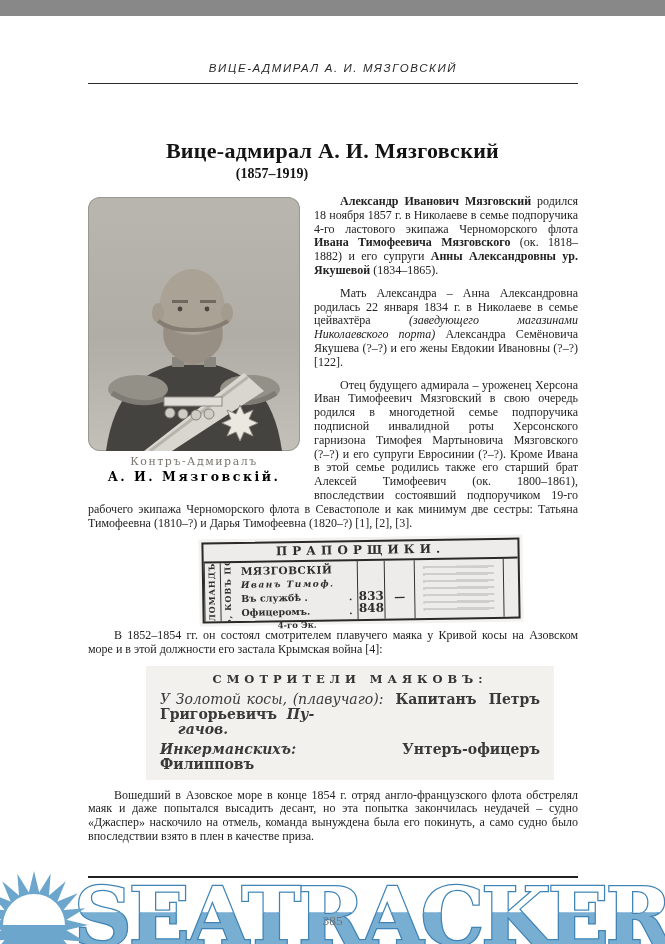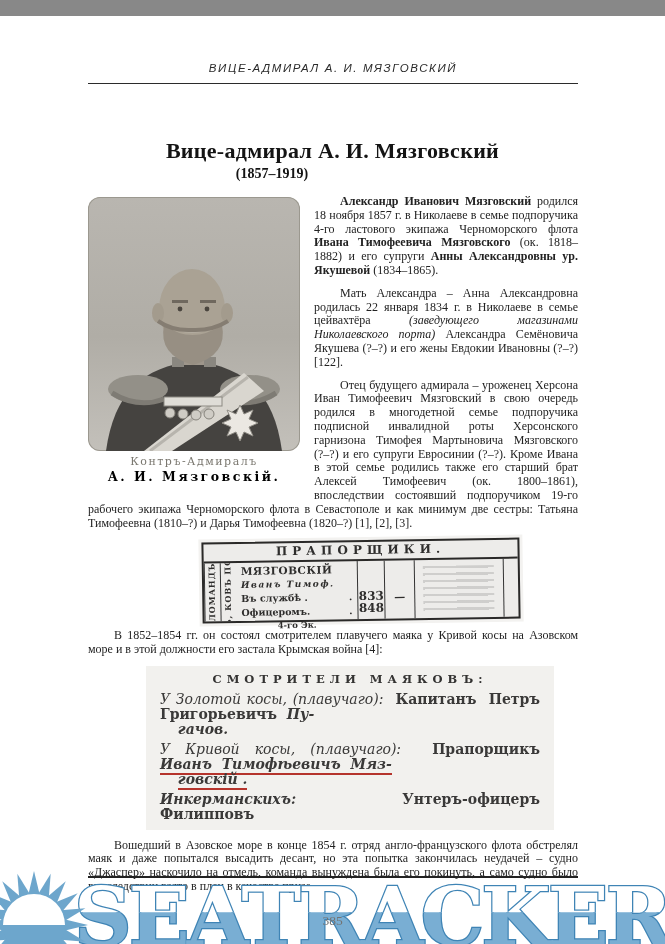--- a/index.html
+++ b/index.html
@@ -176,22 +176,20 @@
         </div>
       </div>
     </div>
 
     <p class="para"><span>В 1852–1854 гг. он состоял смотрителем плавучего маяка у Кривой косы на Азовском море и в этой должности его застала Крымская война [4]:</span></p>
 
     <div class="scan2">
       <div class="s2-title">СМОТРИТЕЛИ  МАЯКОВЪ:</div>
       <div class="s2-line"><span class="i">У Золотой косы, (плавучаго):</span><span class="b">  Капитанъ  Петръ  Григорьевичъ  </span><span class="bi">Пу-</span><span>
     </span><span class="bi">гачов.</span></div>
-      <div class="s2-line"><span class="i">У Кривой косы, (плавучаго):</span><span class="b">  Прапорщикъ  </span><span class="bi ru">Иванъ  Тимофѣевичъ  Мяз-</span><span>
-    </span><span class="bi ru">говскій .</span></div>
       <div class="s2-line"><span class="bi">Инкерманскихъ:</span><span class="b">  Унтеръ-офицеръ  Филипповъ</span></div>
     </div>
 
     <p class="para"><span>Вошедший в Азовское море в конце 1854 г. отряд англо-французского флота обстрелял маяк и даже попытался высадить десант, но эта попытка закончилась неудачей – судно «Джаспер» наскочило на отмель, команда вынуждена была его покинуть, а само судно было впоследствии взято в плен в качестве приза.</span></p>
   </div>
 
   <div class="bottom-rule"></div>
 
   <div class="watermark">
     <div class="wm-layer wm-top">SEATRACKER.RU</div>

